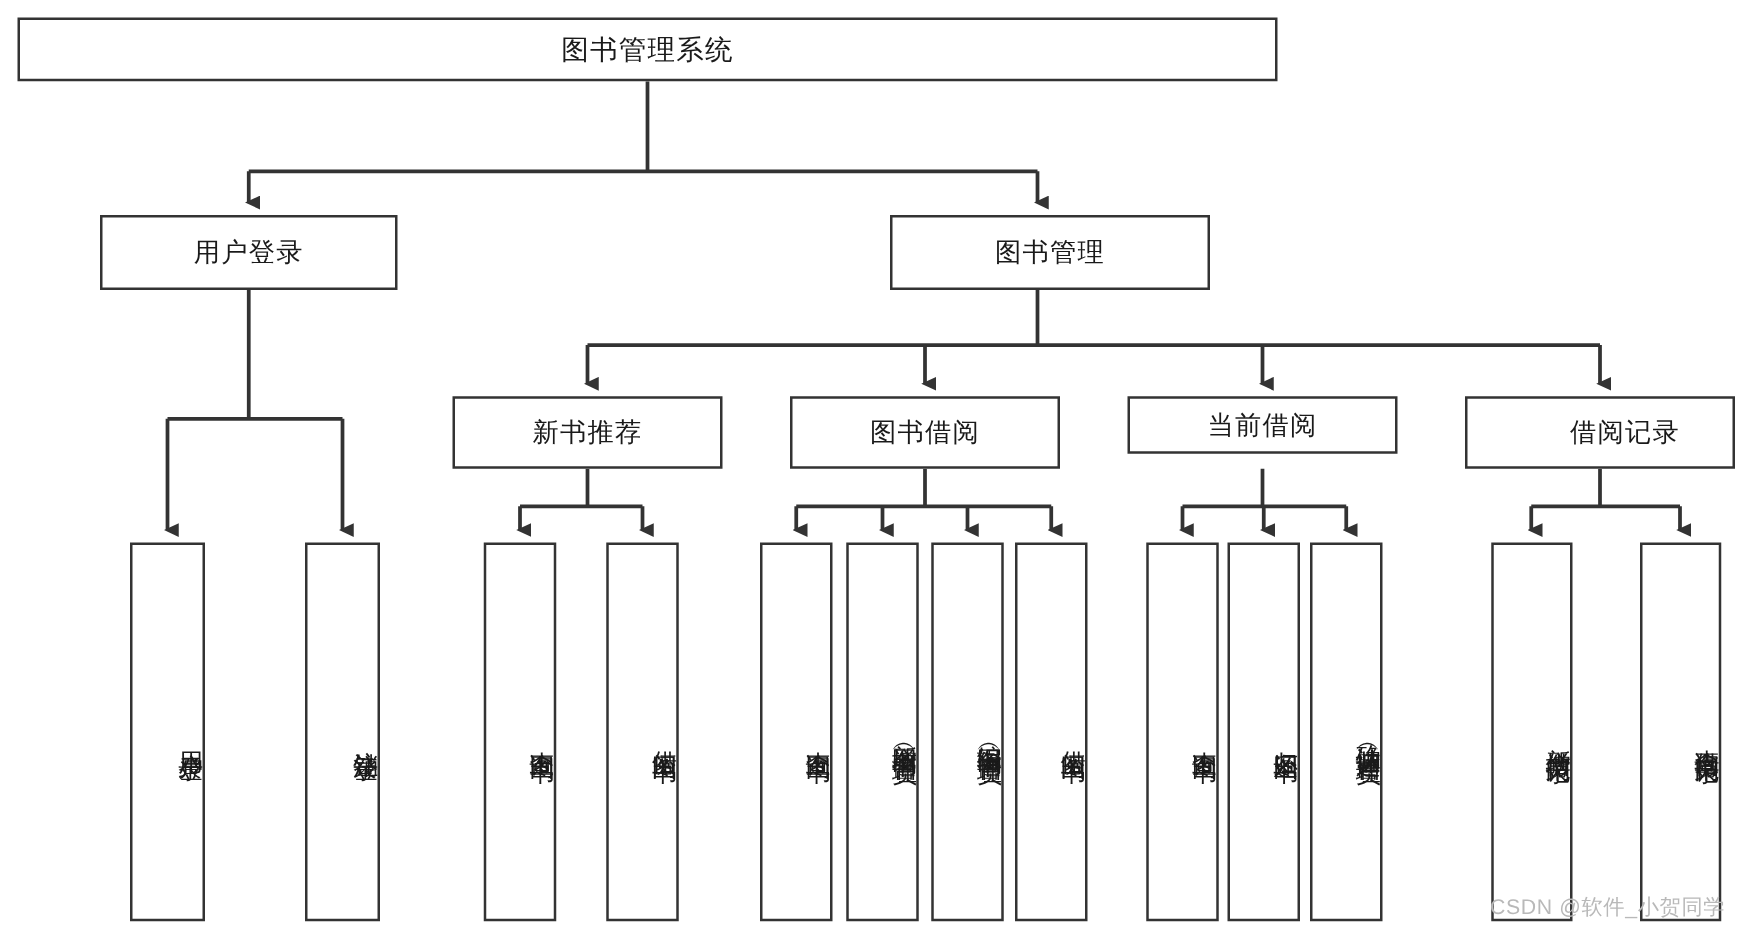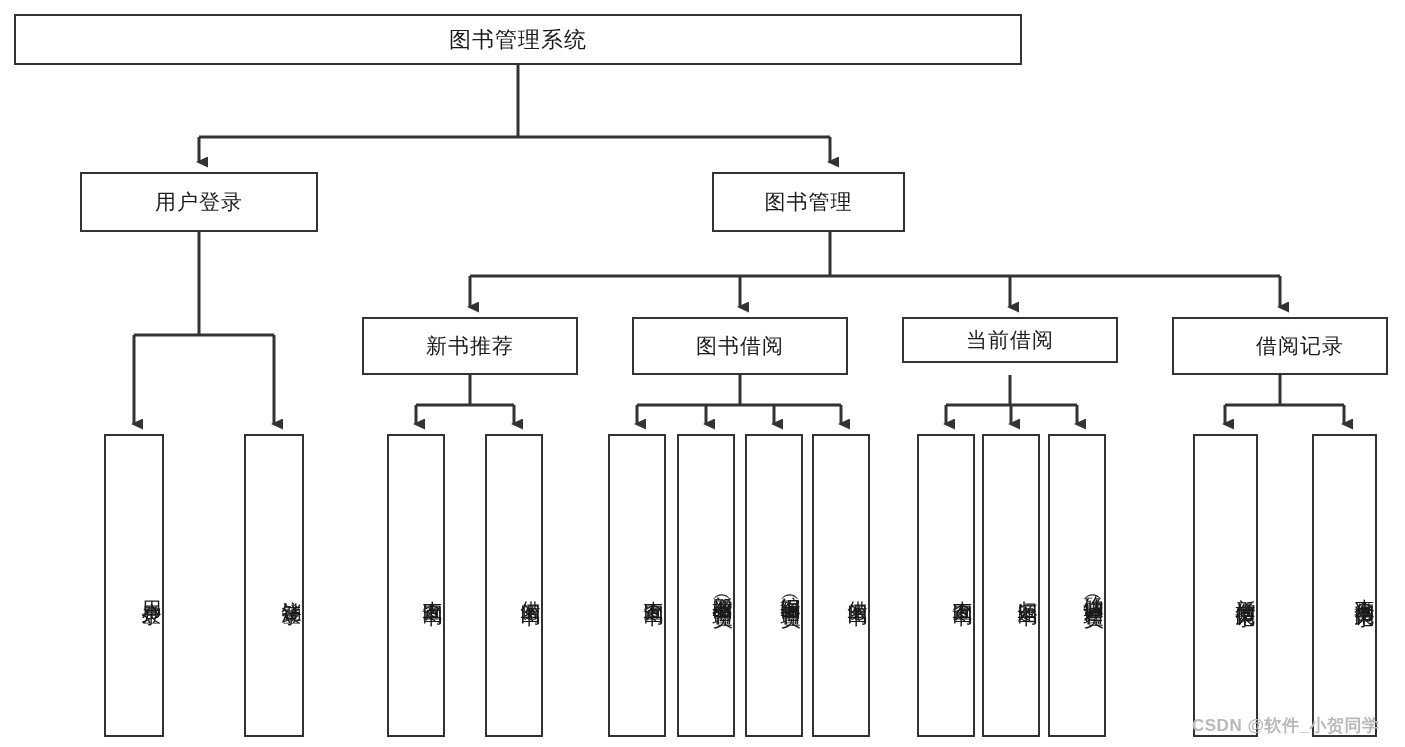--- a/index.html
+++ b/index.html
@@ -57,21 +57,20 @@
   }
   .node.title {
     font-size: 22px;
   }
   .watermark {
     position: absolute;
     font-size: 17px;
     color: #b9b9b9;
     white-space: nowrap;
     letter-spacing: 0.5px;
-    font-weight: bold;
   }
 </style>
 </head>
 <body>
 
 <div id="canvas">
 
   <svg class="links" viewBox="0 0 1405 747" xmlns="http://www.w3.org/2000/svg">
     <defs>
       <marker id="arrow" markerWidth="12" markerHeight="12" refX="5.5" refY="9" orient="auto" markerUnits="userSpaceOnUse">
@@ -125,21 +124,21 @@
     </g>
   </svg>
 
   <div class="node horiz title" style="left:14px; top:14px; width:1008px; height:51px;">
     <span>图书管理系统</span>
   </div>
 
   <div class="node horiz" style="left:80px; top:172px; width:238px; height:60px;">
     <span>用户登录</span>
   </div>
-  <div class="node horiz" style="left:712px; top:172px; width:193px; height:60px;">
+  <div class="node horiz" style="left:712px; top:172px; width:256px; height:60px;">
     <span>图书管理</span>
   </div>
 
   <div class="node horiz" style="left:362px; top:317px; width:216px; height:58px;justify-content:center;">
     <span>新书推荐</span>
   </div>
   <div class="node horiz" style="left:632px; top:317px; width:216px; height:58px;">
     <span>图书借阅</span>
   </div>
   <div class="node horiz" style="left:902px; top:317px; width:216px; height:46px;">

